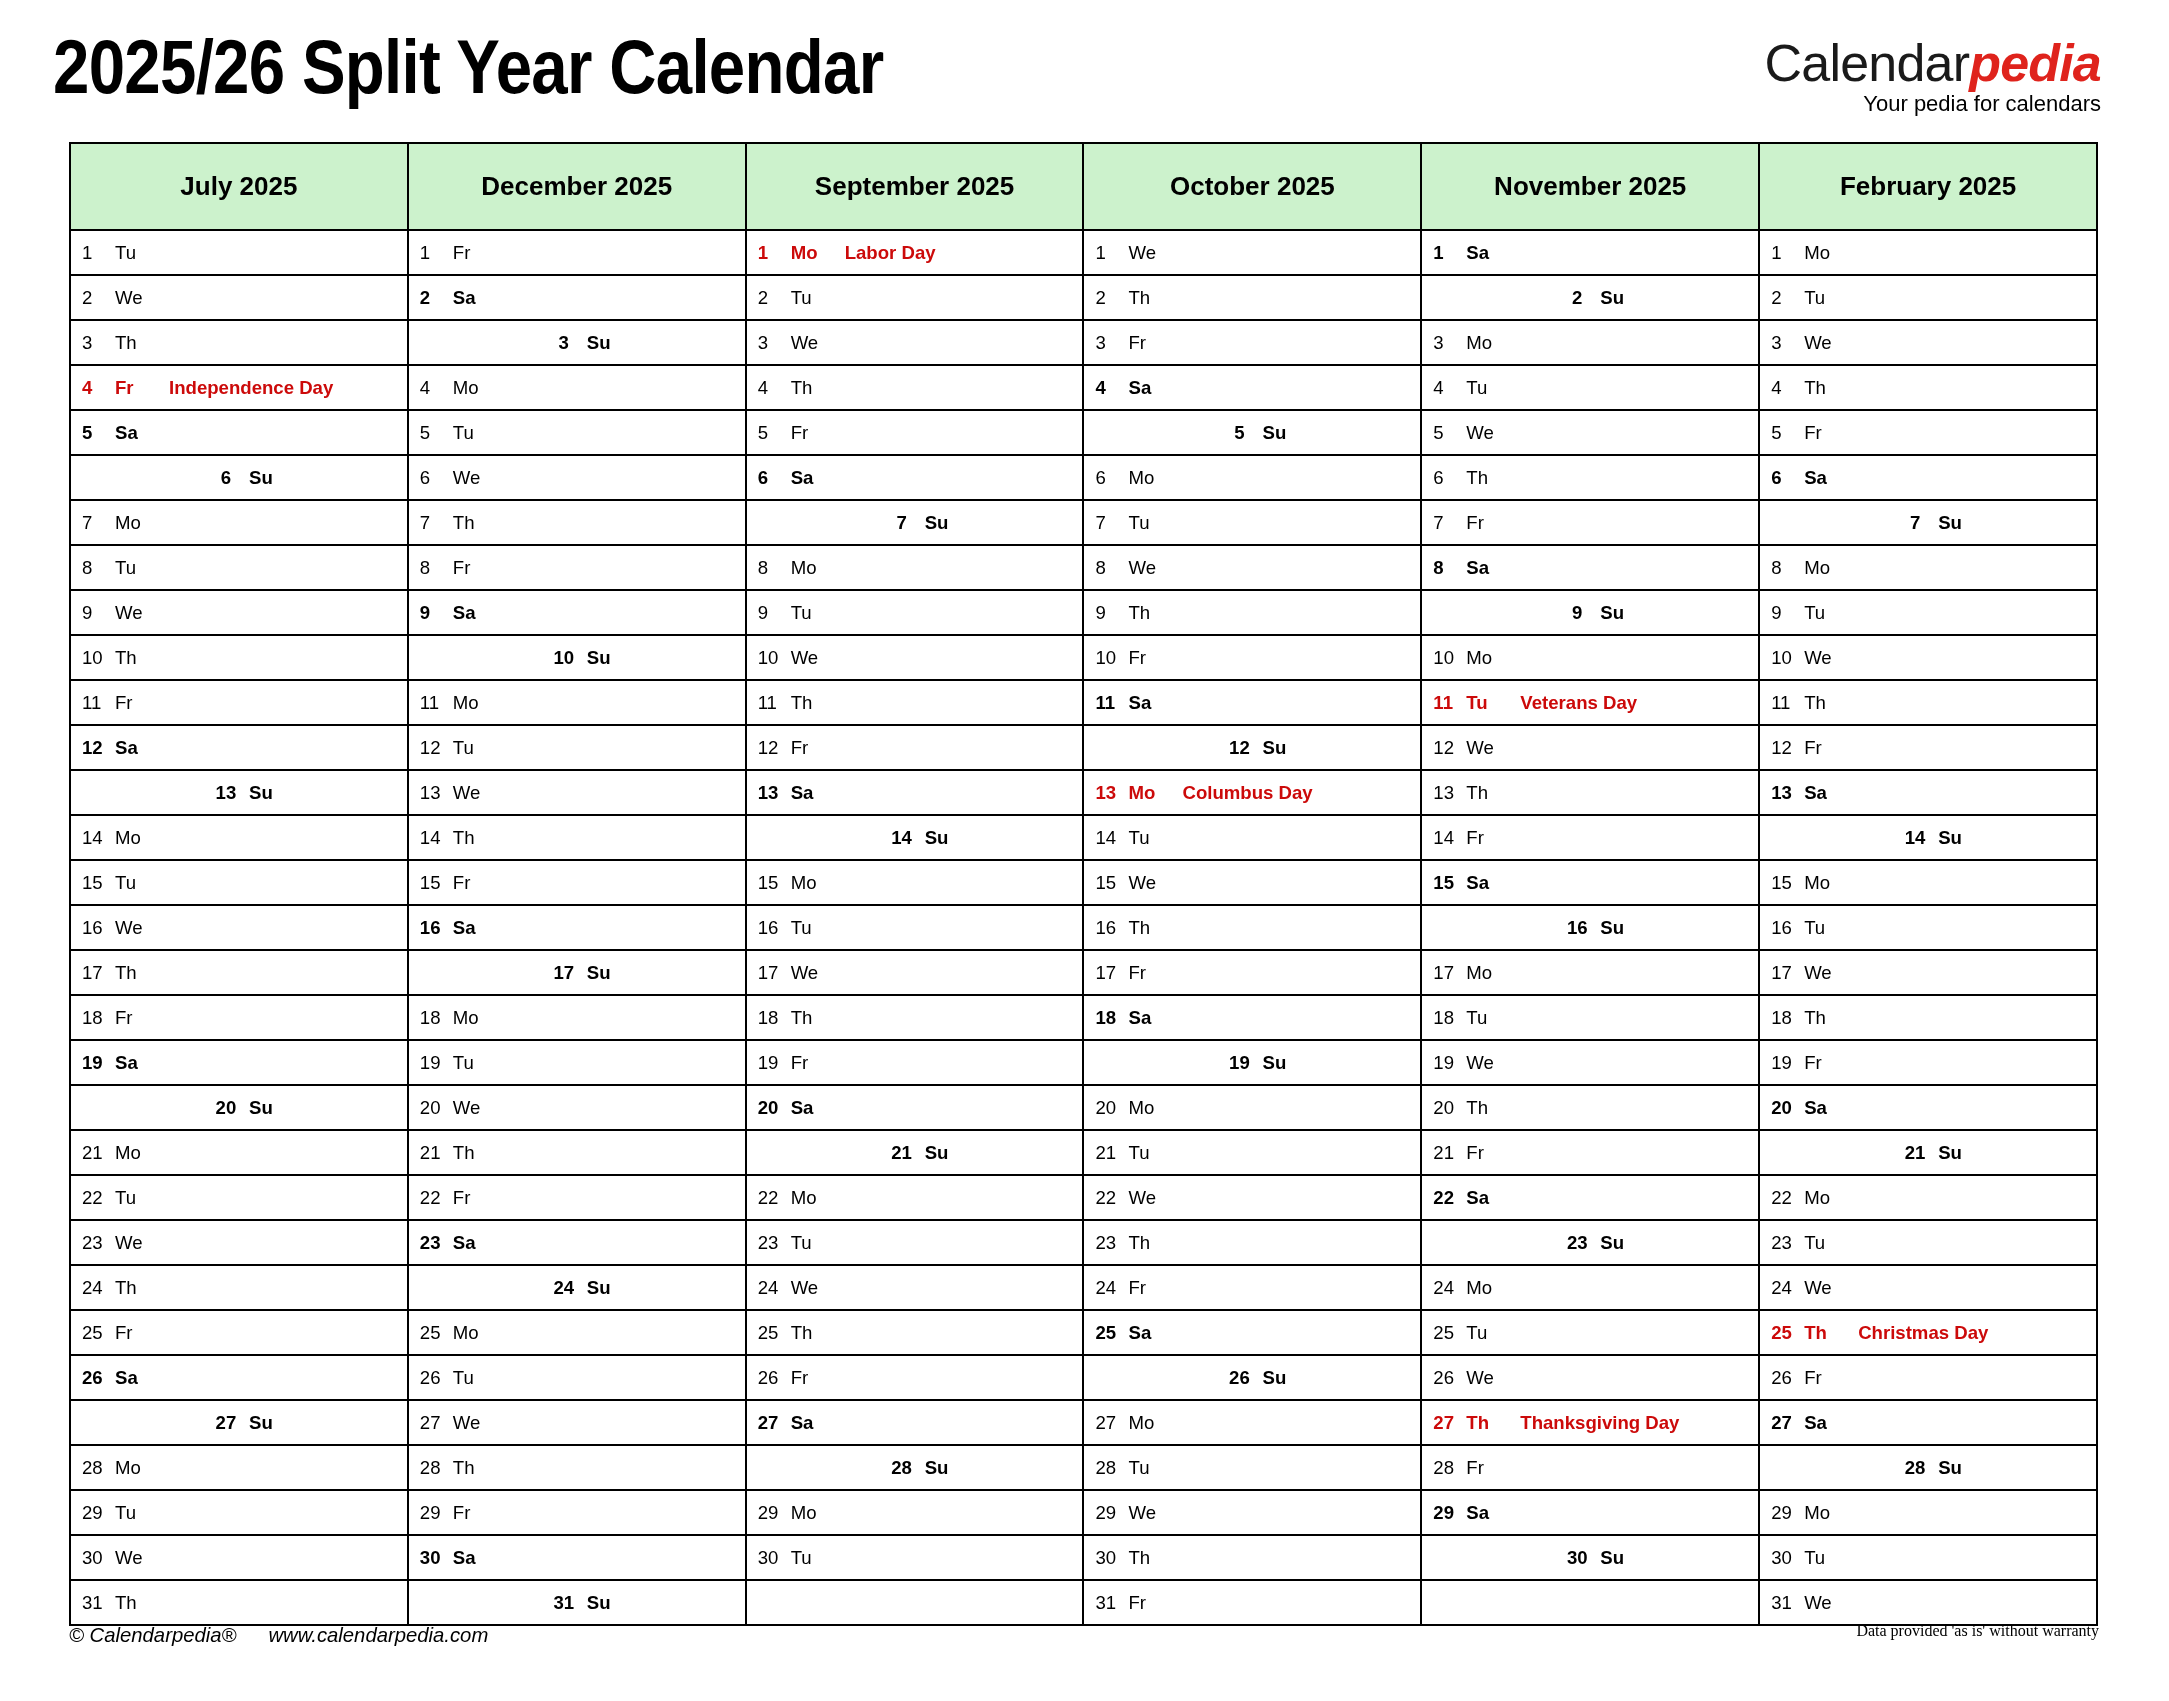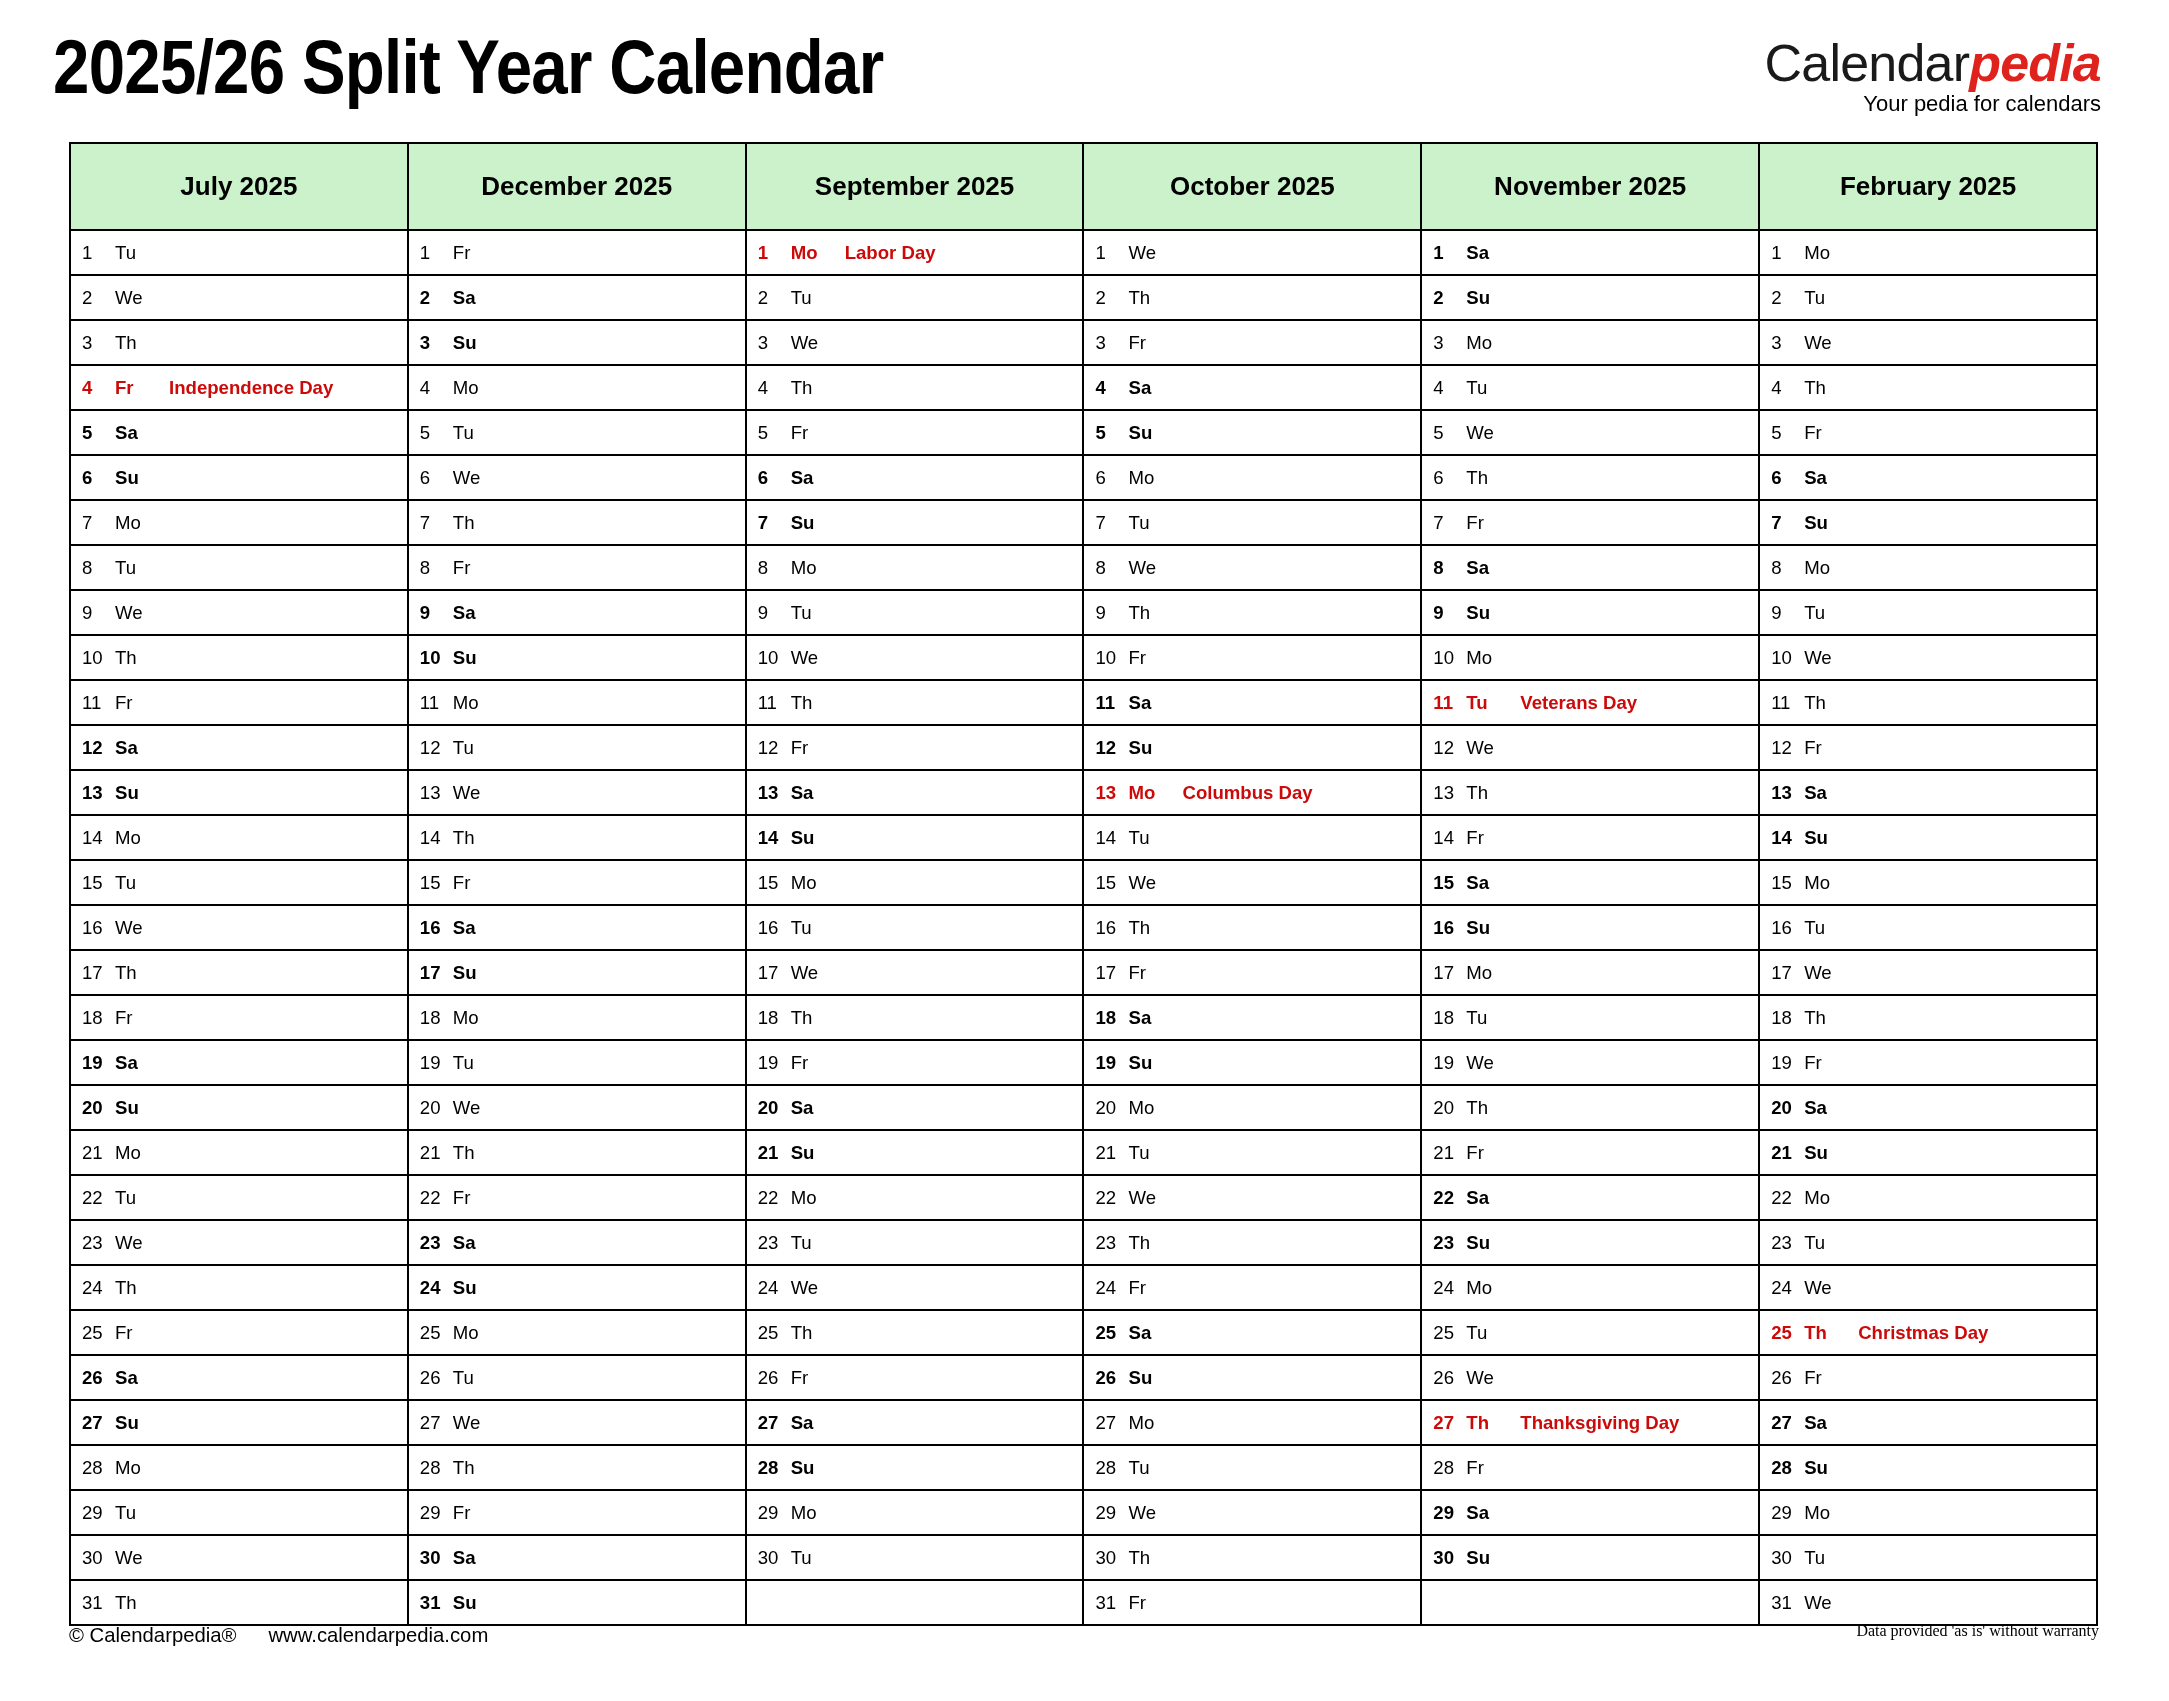--- a/index.html
+++ b/index.html
@@ -53,31 +53,32 @@
     border: 2.5px solid #000;
     height: 43px;
     font-size: 18.6px;
     padding: 0 0 0 11px;
     vertical-align: middle;
     background: #ffffff;
     white-space: nowrap;
     overflow: hidden;
   }
   td.sat  { background: #ffffcc; font-weight: bold; }
-  td.sun  { background: #fac090; font-weight: bold; }
+  td.sun  { background: #fac090; font-weight: bold; text-align: center; }
   td.holiday { background: #f8cdcd; color: #cc0a0a; font-weight: bold; }
   td.empty { background: #e4e4e4; }
   .num { display: inline-block; width: 33px; }
   .wd  { display: inline-block; min-width: 37px; }
   .hol { margin-left: 17px; margin-top: 12px; }
 
   .footer-left {
     position: absolute;
     left: 69px; top: 1624px;
     font-size: 20.3px;
+    font-style: italic;
   }
   .footer-left .url { margin-left: 32px; }
   .footer-right {
     position: absolute;
     right: 71px; top: 1622px;
     font-size: 16px;
     font-family: Liberation Serif, serif;
   }
 </style>
 </head>

